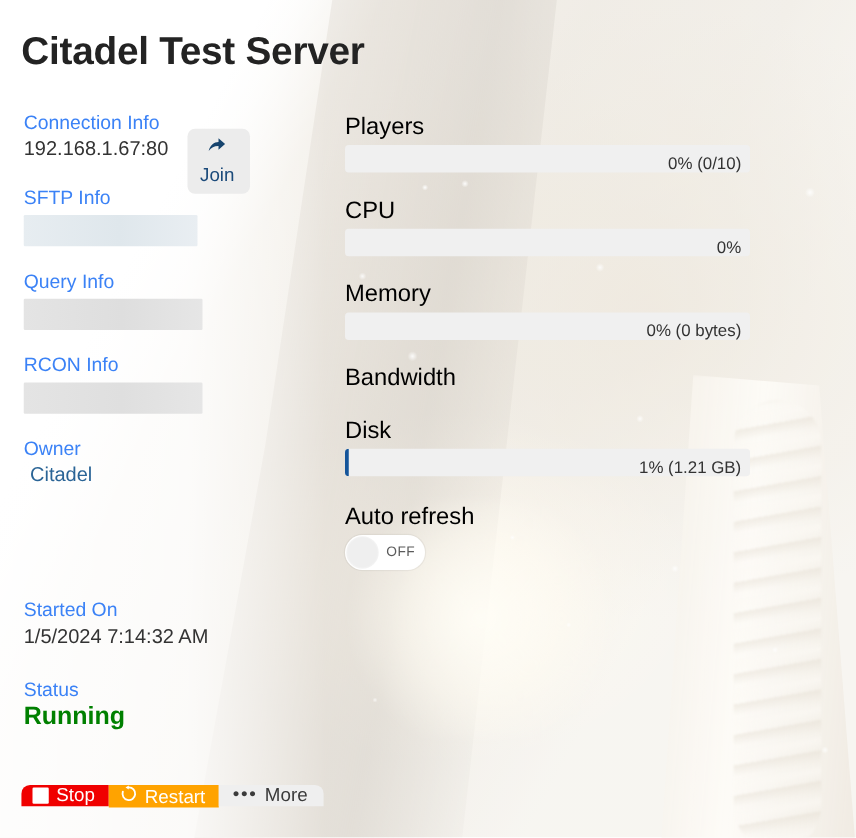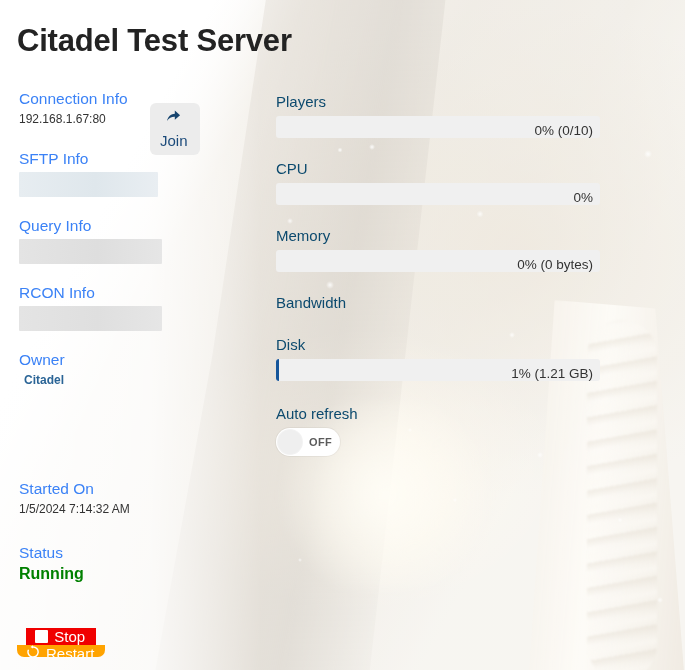--- a/index.html
+++ b/index.html
@@ -131,29 +131,28 @@
     top: 88px;
     width: 240px;
   }
   .field { margin-bottom: 18px; }
   .field-label {
     font-size: 15.5px;
     color: #3b82f6;
     line-height: 21px;
   }
   .field-value {
-    font-size: 12px;
+    font-size: 16px;
     color: #333333;
     line-height: 21px;
   }
   .field-value.link {
     color: #2a6496;
     padding-left: 5px;
     cursor: pointer;
-    font-weight: bold;
   }
   .redacted {
     height: 25px;
     margin-top: 3px;
     border-radius: 1px;
   }
   .redacted.sftp  { width: 139px; background: linear-gradient(90deg,#e7edf1,#dfe7ec 55%,#e9eef2); }
   .redacted.query { width: 143px; background: linear-gradient(90deg,#e4e4e4,#dedede 55%,#e6e6e6); }
   .redacted.rcon  { width: 143px; background: linear-gradient(90deg,#e4e4e4,#dfdfdf 55%,#e6e6e6); }
 
@@ -174,37 +173,36 @@
   }
   .join-btn .join-label {
     font-size: 15px;
     color: #1b4a7a;
   }
   .join-arrow { display: block; }
 
   .field.started { position: absolute; left: 0; top: 390px; width: 240px; }
   .field.status  { position: absolute; left: 0; top: 454px; width: 240px; }
   .status-value {
-    font-size: 16px;
+    font-size: 20px;
     font-weight: bold;
     color: #008000;
     line-height: 21px;
   }
 
   
   .action-bar {
     position: absolute;
     left: 17px;
     top: 628px;
     display: flex;
-    align-items: center;
+    align-items: flex-start;
     border-radius: 7px;
     overflow: hidden;
     height: 29px;
-    flex-direction: column;
   }
   .act {
     display: flex;
     align-items: center;
     gap: 6px;
     padding: 0 11px 0 9px;
     border: none;
     cursor: pointer;
     font-family: "Liberation Sans", sans-serif;
     font-size: 15px;
@@ -229,22 +227,22 @@
 
   
   .right-col {
     position: absolute;
     left: 276px;
     top: 91px;
     width: 324px;
   }
   .stat { margin-bottom: 20px; }
   .stat-label {
-    font-size: 15px;
-    color: #0c4a6e;
+    font-size: 19px;
+    color: #000000;
     line-height: 22px;
     margin-bottom: 3px;
   }
   .bar {
     position: relative;
     height: 22px;
     background: #f0f0f0;
     border-radius: 3px;
     overflow: hidden;
     display: flex;
@@ -285,21 +283,20 @@
     border-radius: 50%;
     background: #efefef;
     box-shadow: 0 0 0 1px rgba(0,0,0,0.05);
   }
   .toggle-text {
     position: absolute;
     left: 33px;
     font-size: 11px;
     color: #5b5b5b;
     letter-spacing: 0.4px;
-    font-weight: bold;
   }
 </style>
 </head>
 <body>
 
 <div class="page">
 
   <div class="bg-art">
     <div class="bg-base"></div>
     <div class="bg-shape-a"></div>

